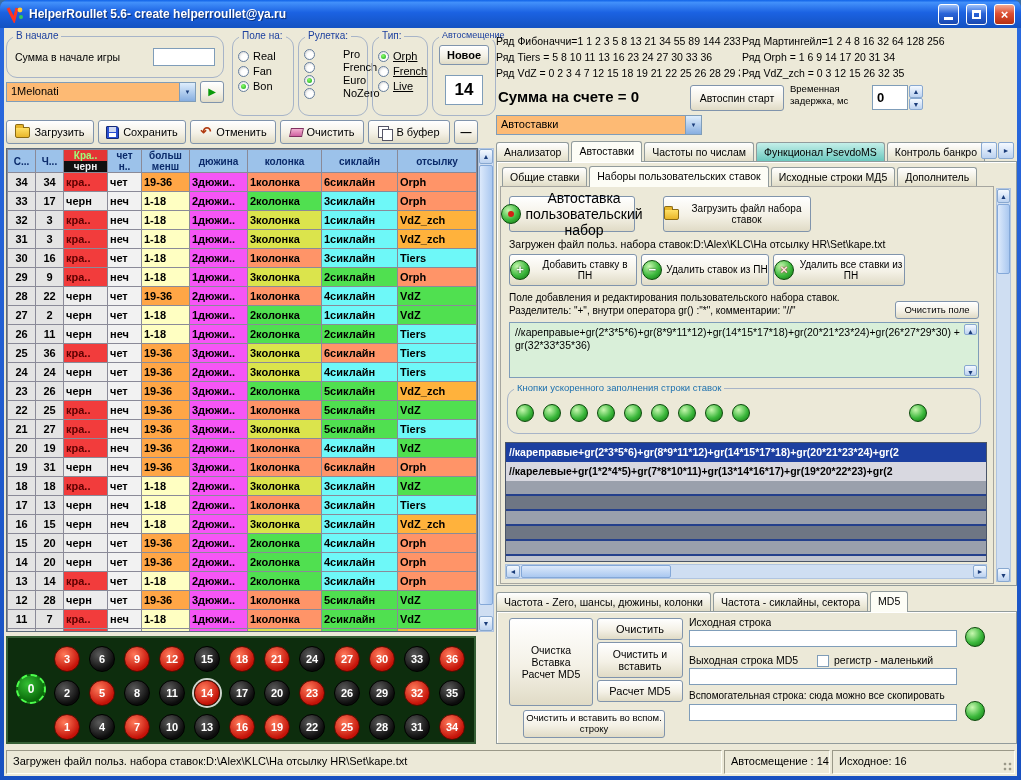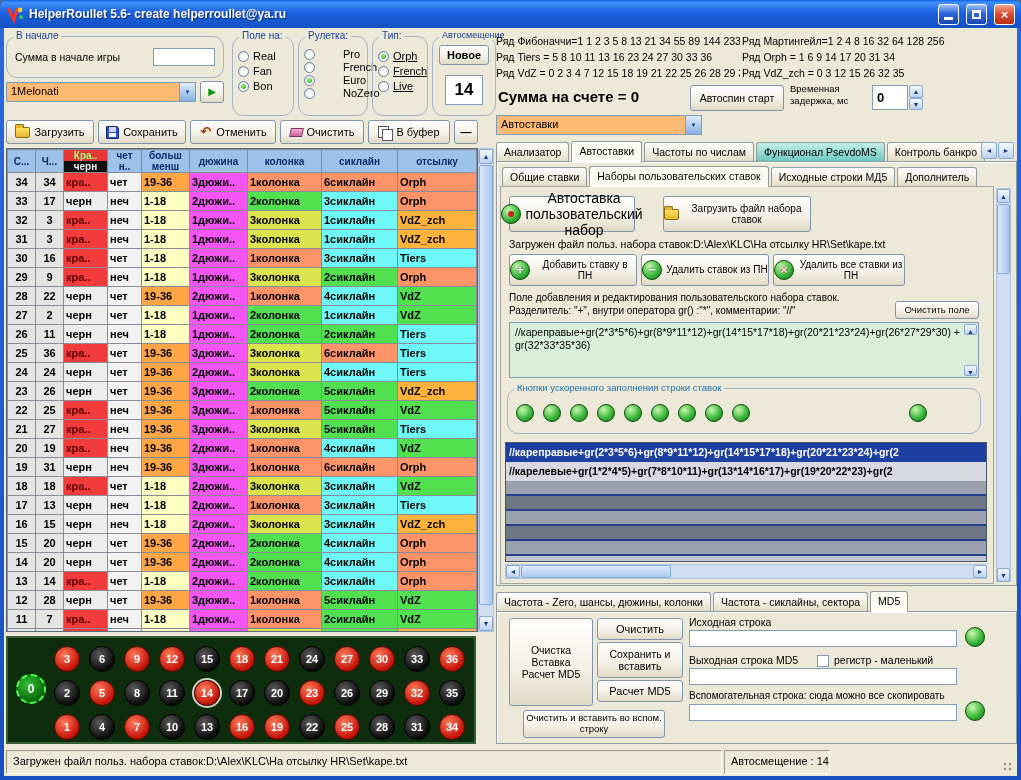--- a/index.html
+++ b/index.html
@@ -679,35 +679,36 @@
     <div class="tabs" style="left:492px;top:562px;height:21px;">
         <span class="tab">Частота - Zero, шансы, дюжины, колонки</span>
         <span class="tab">Частота - сиклайны, сектора</span>
         <span class="tab active">MD5</span>
       </div>
     <div class="panel" style="left:492px;top:583px;width:521px;height:133px;">
       <div class="btn pre" style="left:12px;top:6px;width:84px;height:88px;font-size:10.5px;">Очистка
 Вставка
 Расчет MD5</div>
       <div class="btn" style="left:100px;top:6px;width:86px;height:22px;">Очистить</div>
-      <div class="btn" style="left:100px;top:30px;width:86px;height:36px;font-size:10.5px;white-space:normal;">Сохранить и вставить</div>
+      <div class="btn" style="left:100px;top:30px;width:86px;height:36px;font-size:10.5px;white-space:normal;">Очистить и вставить</div>
       <div class="btn" style="left:100px;top:68px;width:86px;height:22px;">Расчет MD5</div>
       <div class="btn" style="left:26px;top:98px;width:142px;height:28px;font-size:9.5px;white-space:normal;">Очистить и вставить во вспом. строку</div>
 
       <span class="lbl" style="left:192px;top:4px;font-size:10.5px;">Исходная строка</span>
       <span class="field" style="left:192px;top:18px;width:268px;height:17px;"></span>
       <span class="orb" style="position:absolute;left:468px;top:15px;"></span>
 
       <span class="lbl" style="left:192px;top:42px;font-size:10.5px;">Выходная строка MD5</span>
       <span class="cb" style="left:320px;top:43px;"></span>
       <span class="lbl" style="left:337px;top:42px;font-size:10.5px;">регистр  - маленький</span>
       <span class="field" style="left:192px;top:56px;width:268px;height:17px;"></span>
 
       <span class="lbl" style="left:192px;top:78px;font-size:10px;">Вспомогательная строка: сюда можно все скопировать</span>
       <span class="field" style="left:192px;top:92px;width:268px;height:17px;"></span>
       <span class="orb" style="position:absolute;left:468px;top:89px;"></span>
     </div>
 
     <div class="scell" style="left:2px;width:716px;">Загружен файл польз. набора ставок:D:\Alex\KLC\На отсылку HR\Set\kape.txt</div>
     <div class="scell" style="left:720px;width:106px;">Автосмещение : 14</div>
+    <div class="scell" style="left:828px;width:183px;">Исходное: 16</div>
     <div class="grip"></div>
   </div>
 </div>
 
 </body></html>

